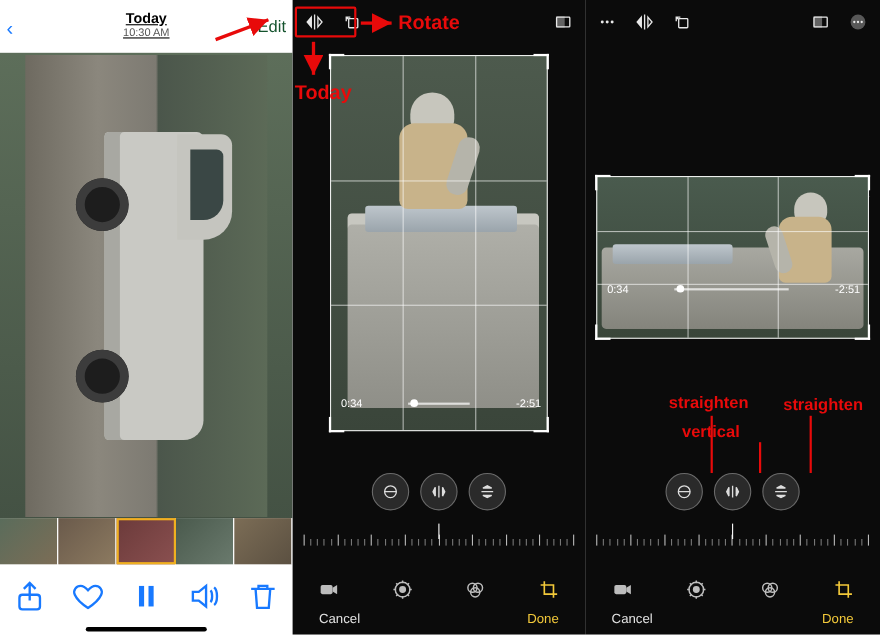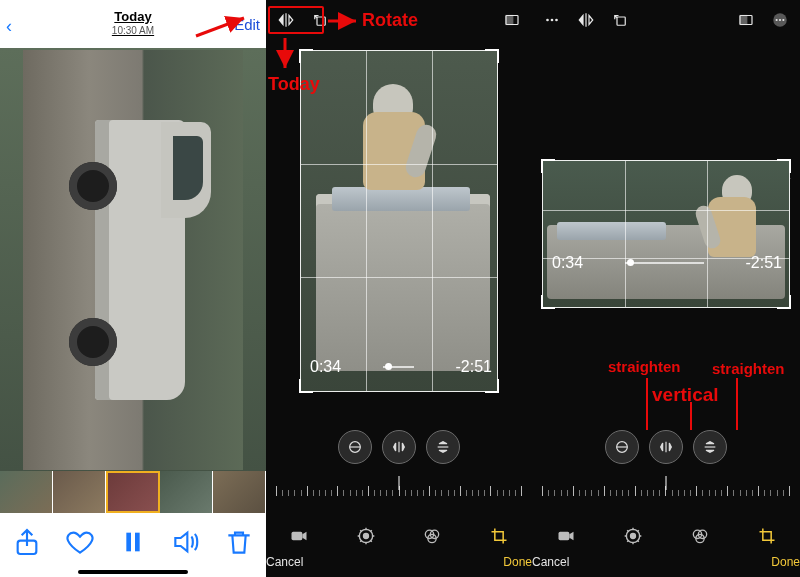--- a/index.html
+++ b/index.html
@@ -7,21 +7,21 @@
   .container { display: flex; width: 800px; height: 577px; }
   .panel { position: relative; height: 577px; overflow: hidden; }
   .panel1 { width: 266px; background: #fff; }
   .panel2 { width: 266px; background: #0b0b0b; }
   .panel3 { width: 268px; background: #0b0b0b; }
 
   
   .p1-header { position: absolute; top: 0; left: 0; right: 0; height: 48px; display: flex; align-items: center; justify-content: center; }
   .p1-title { text-align: center; font-size: 13px; line-height: 14px; color: #000; font-weight: 600; text-decoration: underline; }
   .p1-title .sub { font-size: 10px; color: #555; font-weight: 400; }
-  .p1-edit { position: absolute; right: 6px; top: 16px; color: #1d4ed8; font-size: 15px; }
+  .p1-edit { position: absolute; right: 6px; top: 16px; color: #14532d; font-size: 15px; }
   .p1-back { position: absolute; left: 6px; top: 16px; color: #1879ff; font-size: 18px; }
   .p1-rocket { position: absolute; left: 16px; top: 56px; color: #fff; opacity: .85; font-size: 20px; text-shadow: 0 0 4px rgba(0,0,0,0.5); }
   .p1-media { position: absolute; top: 48px; left: 0; right: 0; bottom: 106px; background: linear-gradient(#5d6e5a,#445244); overflow: hidden; }
   .truck-v { position: absolute; left: 50%; top: 50%; width: 420px; height: 220px; transform: translate(-50%,-50%) rotate(90deg); }
   .road { position:absolute; inset:0; background: linear-gradient(#5c6a57 0%, #4b564b 45%, #7d7a72 46%, #8b877d 70%, #6e6a60 100%); }
   .truck-body { position:absolute; left: 70px; top: 58px; width: 280px; height: 90px; background: #c9c9c4; border-radius: 6px 18px 4px 4px; box-shadow: inset 0 -14px 0 #a8a8a2; }
   .truck-cab { position:absolute; left:72px; top:32px; width:96px; height:50px; background:#c5c5bf; border-radius: 10px 26px 0 0; }
   .truck-window { position:absolute; left:86px; top:40px; width:64px; height:30px; background:#3a4745; border-radius: 6px 18px 0 0; }
   .wheel { position:absolute; bottom:46px; width:48px; height:48px; background:#1d1d1d; border-radius:50%; box-shadow: inset 0 0 0 8px #3c3c3c; }
   .wheel.f { left:112px; } .wheel.r { left:268px; }
@@ -50,39 +50,39 @@
   .crop-frame::before { left:33.3%; top:0; bottom:0; width:1px; box-shadow: calc(33.3%) 0 0 rgba(255,255,255,.0);}
   .crop-frame .vline2{position:absolute;left:66.6%;top:0;bottom:0;width:1px;background:rgba(255,255,255,.6);}
   .crop-frame .hline1{position:absolute;top:33.3%;left:0;right:0;height:1px;background:rgba(255,255,255,.6);}
   .crop-frame .hline2{position:absolute;top:66.6%;left:0;right:0;height:1px;background:rgba(255,255,255,.6);}
   .corner { position:absolute; width:14px; height:14px; border:2px solid #fff; }
   .corner.tl{top:-2px;left:-2px;border-right:none;border-bottom:none;}
   .corner.tr{top:-2px;right:-2px;border-left:none;border-bottom:none;}
   .corner.bl{bottom:-2px;left:-2px;border-right:none;border-top:none;}
   .corner.br{bottom:-2px;right:-2px;border-left:none;border-top:none;}
 
-  .scrub { position:absolute; left:0; right:0; height:10px; color:#fff; font-size:16px; display:flex; align-items:center;gap:36px; }
+  .scrub { position:absolute; left:0; right:0; height:10px; color:#fff; font-size:10px; display:flex; align-items:center;gap:36px; }
   .scrub .bar { flex:1; height:2px; background:rgba(255,255,255,.7); margin:0 6px; position:relative;}
   .scrub .dot{position:absolute; left:2px; top:-3px; width:7px; height:7px; border-radius:50%; background:#fff;}
 
   .dial-row { position:absolute; left:0; right:0; display:flex; justify-content:center; gap:10px; }
   .dial { width:34px; height:34px; border-radius:50%; border:1px solid #6a6a6a; background:#2a2a2a; display:flex; align-items:center; justify-content:center; color:#ddd; }
   .dial svg{width:16px;height:16px;}
 
   .ruler { position:absolute; left:10px; right:10px; height:18px; display:flex; align-items:flex-end; justify-content:space-between; }
   .ruler .tick{width:1px; height:6px; background:#777;}
   .ruler .tick.big{height:10px; background:#bbb;}
   .ruler .center{position:absolute; left:50%; top:-2px; width:1px; height:14px; background:#fff; transform:translateX(-50%);}  
 
   .bottom-tabs { position:absolute; left:0; right:0; bottom:26px; height:30px; display:flex; align-items:center; justify-content:space-around; }
   .btab { color:#bdbdbd; width:26px; height:26px; display:flex; align-items:center; justify-content:center; }
   .btab.active { color:#f3c93a; }
   .btab svg{width:20px;height:20px;}
 
-  .ed-bottom { position:absolute; left:0; right:0; bottom:6px; height:18px; display:flex; align-items:center; justify-content:space-between; padding:0 0; font-size:12px;}
+  .ed-bottom { position:absolute; left:0; right:0; bottom:6px; height:18px; display:flex; align-items:center; justify-content:space-between; padding:0 24px; font-size:12px;}
   .ed-cancel { color:#e3e3e3; }
   .ed-done { color:#f3c93a; }
 
   
   .annot { position:absolute; color:#e80a0a; font-weight:700; font-size:18px; pointer-events:none; font-family: Arial, sans-serif;}
   .arrow { position:absolute; pointer-events:none; }
   .arrow svg { overflow:visible; }
 
   
   .p2-media { position:absolute; background:linear-gradient(#4d5a4d,#3a453a); overflow:hidden;}
@@ -538,17 +538,17 @@
         </marker>
       </defs>
   <line x1="7" y1="2" x2="7" y2="32" stroke="#e80a0a" stroke-width="3" marker-end="url(#ah3)"></line>
     </svg>
 </div>
 <div class="annot" style="left:268px; top:74px;">Today</div>
 
 <div class="annot" style="left:608px; top:358px; font-size:15px;">straighten</div>
 <div class="vline-red" style="left:646px; top:378px; height:52px;"></div>
 
-<div class="annot" style="left:652px; top:384px; font-size:19px;">vertical</div>
+<div class="annot" style="left:620px; top:384px; font-size:15px;">vertical</div>
 <div class="vline-red" style="left:690px; top:402px; height:28px;"></div>
 
 <div class="annot" style="left:712px; top:360px; font-size:15px;">straighten</div>
 <div class="vline-red" style="left:736px; top:378px; height:52px;"></div>
 
 </body></html>

